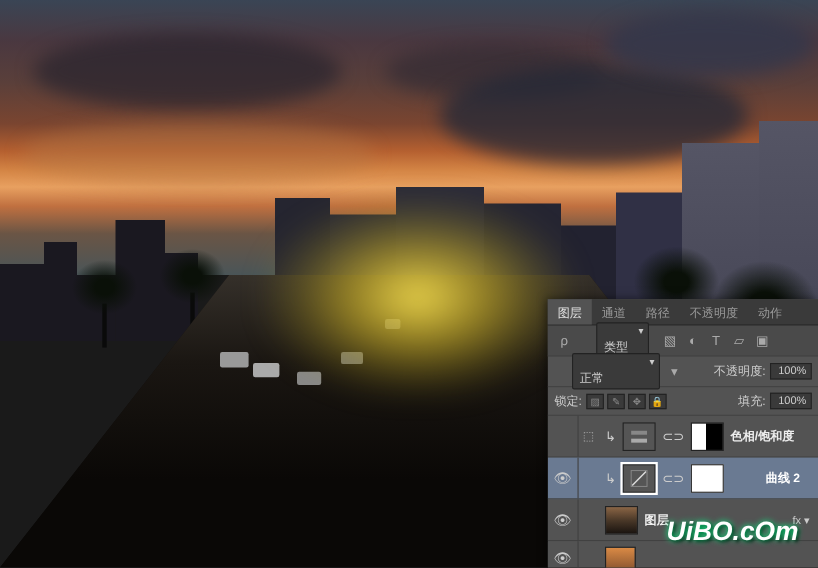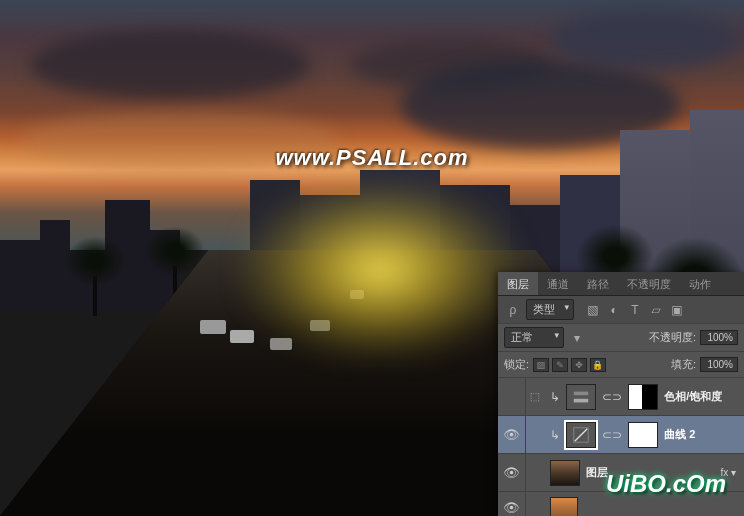--- a/index.html
+++ b/index.html
@@ -76,21 +76,21 @@
 
 .panel{position:absolute;right:0;top:272px;width:246px;height:244px;background:#535353;color:#ccc;font-size:11px;z-index:10;box-shadow:-2px 0 8px rgba(0,0,0,0.5);}
 
 .tabs{display:flex;background:#3a3a3a;height:24px;border-bottom:1px solid #222;}
 .tab{padding:5px 9px;color:#999;cursor:pointer;font-size:11px;}
 .tab.active{background:#535353;color:#e0e0e0;}
 
 .row{display:flex;align-items:center;height:28px;padding:0 6px;border-bottom:1px solid #424242;gap:4px;}
 .row.filter{background:#4a4a4a;}
 
-.dropdown{background:#3a3a3a;border:1px solid #222;color:#ccc;padding:2px 18px 2px 6px;font-size:11px;position:relative;border-radius:2px;}
+.dropdown{background:#3a3a3a;border:1px solid #222;color:#ccc;padding:14px 18px 2px 6px;font-size:11px;position:relative;border-radius:2px;margin-left:16px;}
 .dropdown::after{content:'▾';position:absolute;right:4px;top:2px;font-size:9px;}
 
 .icon-btn{width:18px;height:18px;display:inline-flex;align-items:center;justify-content:center;color:#aaa;font-size:12px;}
 .icon-row{display:flex;gap:3px;align-items:center;}
 
 .label{color:#ccc;font-size:11px;}
 .value-box{background:#3a3a3a;border:1px solid #222;padding:1px 4px;font-size:10px;color:#ccc;width:38px;text-align:right;}
 
 .lock-row{height:26px;}
 .lock-icons{display:flex;gap:3px;}
@@ -103,21 +103,21 @@
 .eye.off{color:transparent;}
 .layer-content{display:flex;align-items:center;gap:6px;padding-left:6px;flex:1;}
 .link-col{width:18px;height:100%;display:flex;align-items:center;justify-content:center;color:#aaa;font-size:11px;}
 
 .thumb{width:30px;height:26px;border:1px solid #222;background:#888;position:relative;}
 .thumb.adj{background:#555;display:flex;align-items:center;justify-content:center;}
 .thumb.adj svg{width:18px;height:18px;}
 .mask{width:30px;height:26px;border:1px solid #222;background:#fff;}
 .mask.grad{background:linear-gradient(90deg,#fff 0%,#fff 45%,#000 45%,#000 100%);}
 .layer-name{color:#eee;font-size:11px;font-weight:bold;}
-.selected .layer-name{color:#fff;}
+.selected .layer-name{color:#fff;margin-left:32px;}
 
 .chain{color:#ccc;font-size:12px;}
 .fx{color:#ccc;font-size:10px;margin-left:auto;margin-right:8px;}
 
 .thumb-img{background:linear-gradient(180deg,#8a6545 0%,#4a3828 50%,#1a1410 100%);}
 </style>
 </head>
 <body>
 
 <div class="canvas">
@@ -154,21 +154,20 @@
   </div>
 
   <div class="car car1"></div>
   <div class="car car2"></div>
   <div class="car car3"></div>
   <div class="car car4"></div>
   <div class="car car5"></div>
 
   <div class="glow"></div>
 
-  <div class="wm">www.PSALL.com</div>
 </div>
 
 <div class="overlay-text">PS 爱好者</div>
 <div class="overlay-domain">UiBO.cOm</div>
 
 <div class="panel">
   <div class="tabs">
     <div class="tab active">图层</div>
     <div class="tab">通道</div>
     <div class="tab">路径</div>
@@ -182,21 +181,21 @@
     <span class="icon-row" style="margin-left:6px">
       <span class="icon-btn">▧</span>
       <span class="icon-btn">◐</span>
       <span class="icon-btn">T</span>
       <span class="icon-btn">▱</span>
       <span class="icon-btn">▣</span>
     </span>
   </div>
 
   <div class="row">
-    <span class="dropdown" style="width:60px">正常</span>
+    <span class="dropdown" style="width:80px">正常</span>
     <span class="icon-btn">▾</span>
     <span class="label" style="margin-left:auto">不透明度:</span>
     <span class="value-box">100%</span>
   </div>
 
   <div class="row lock-row">
     <span class="label">锁定:</span>
     <span class="lock-icons">
       <span class="lock-icon">▨</span>
       <span class="lock-icon">✎</span>

